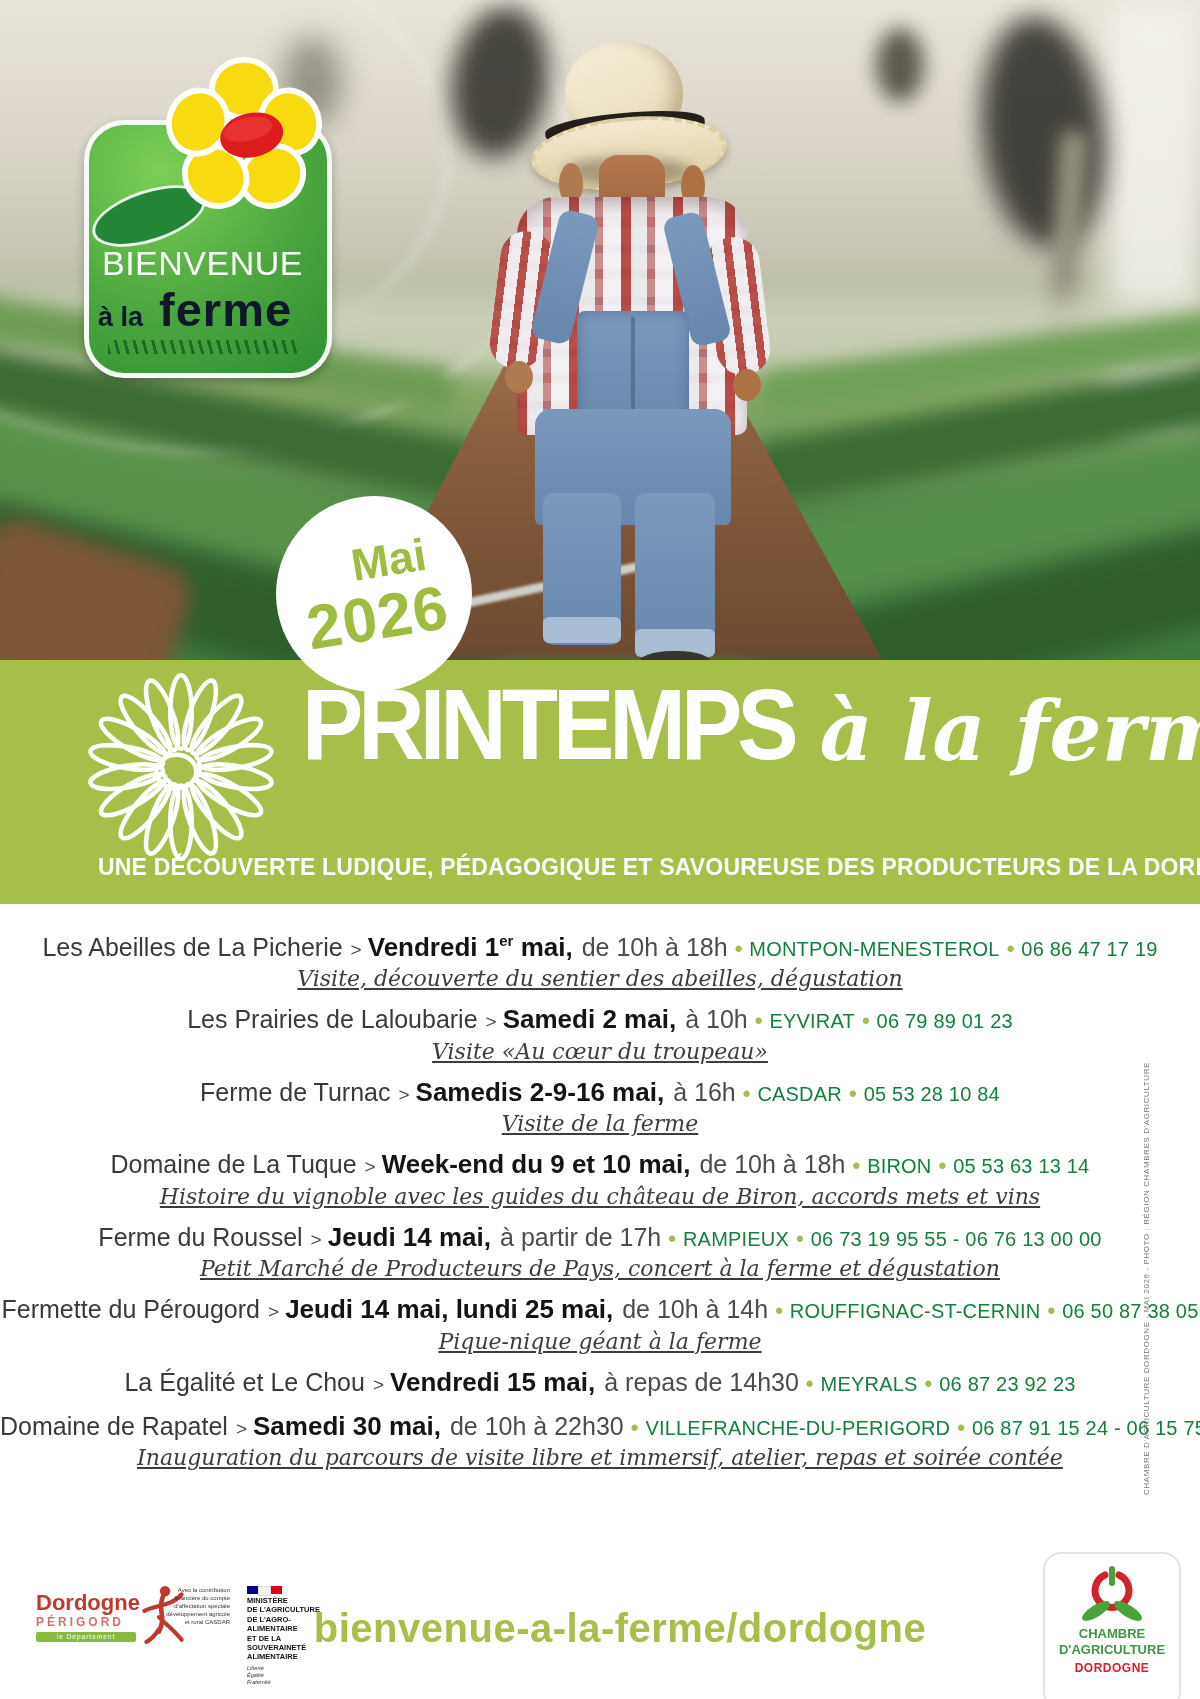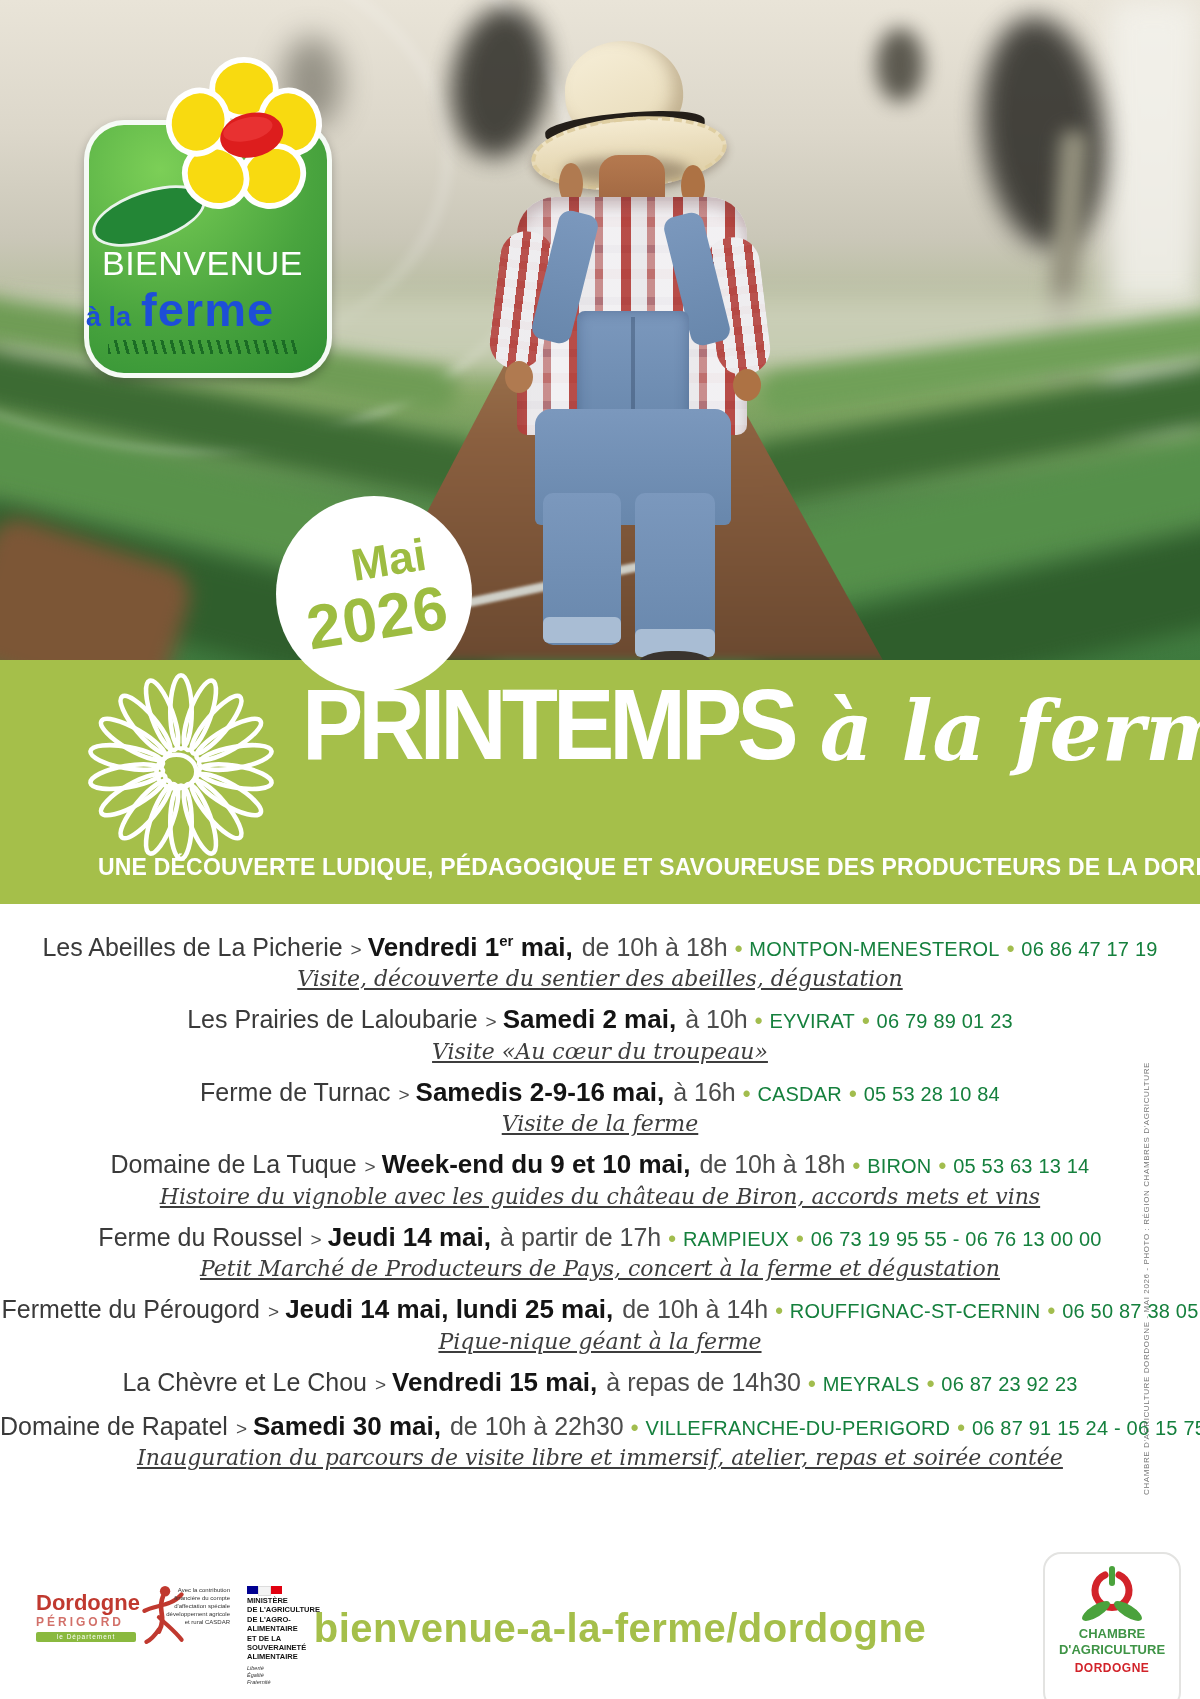--- a/index.html
+++ b/index.html
@@ -76,21 +76,21 @@
 
   
   .baf{position:absolute;left:70px;top:48px;width:300px;height:335px;z-index:11;}
   .baf-blob{position:absolute;left:14px;top:72px;width:238px;height:248px;border-radius:40px;
     background:radial-gradient(circle at 30% 18%,#7ccf57,#49a43e 58%,#2f8f33 100%);
     border:5px solid rgba(255,255,255,.95);box-shadow:0 4px 10px rgba(0,0,0,.25);}
   .baf-leaf{position:absolute;left:20px;top:142px;width:112px;height:46px;background:#238636;border-radius:50%;
     transform:rotate(-18deg);border:3px solid rgba(255,255,255,.9);}
   .baf-flower{position:absolute;left:66px;top:-4px;width:216px;height:186px;}
   .baf-t1{position:absolute;left:32px;top:196px;width:210px;color:#fff;font-weight:normal;font-size:34px;letter-spacing:.5px;}
-  .baf-t2{position:absolute;left:16px;top:234px;display:flex;align-items:baseline;gap:10px;color:#1d4ed8;}
+  .baf-t2{position:absolute;left:28px;top:234px;display:flex;align-items:baseline;gap:16px;color:#0f172a;}
   .baf-t2 .sm{font-size:27px;font-weight:bold;}
   .baf-t2 .bg{font-size:47px;font-weight:bold;letter-spacing:1px;}
   .baf-grass{position:absolute;left:38px;top:292px;width:190px;height:14px;
     background:repeating-linear-gradient(75deg,rgba(25,105,35,.95) 0 3px,transparent 3px 9px);}
 
   
   .badge{position:absolute;left:276px;top:496px;width:196px;height:196px;border-radius:50%;background:#fff;z-index:12;
     display:flex;align-items:center;justify-content:center;}
   .badge-rot{transform:rotate(-9deg);color:#9dbc41;font-weight:bold;text-align:center;line-height:1;}
   .badge-month{font-size:45px;margin-left:40px;}
@@ -298,21 +298,21 @@
 
     <div class="event">
       <div class="event-line">
         <span class="ev-name">Fermette du Pérougord</span><span class="ev-arrow">&gt;</span><span class="ev-date">Jeudi 14 mai, lundi 25 mai,</span><span class="ev-time">de 10h à 14h</span><span class="ev-dot">•</span><span class="ev-loc">ROUFFIGNAC-ST-CERNIN</span><span class="ev-dot">•</span><span class="ev-phone">06 50 87 38 05</span>
       </div>
       <div class="event-desc">Pique-nique géant à la ferme</div>
     </div>
 
     <div class="event">
       <div class="event-line">
-        <span class="ev-name">La Chèvre et Le Chou</span><span class="ev-arrow">&gt;</span><span class="ev-date">Vendredi 15 mai,</span><span class="ev-time">à repas de 14h30</span><span class="ev-dot">•</span><span class="ev-loc">MEYRALS</span><span class="ev-dot">•</span><span class="ev-phone">06 87 23 92 23</span>
+        <span class="ev-name">La Égalité et Le Chou</span><span class="ev-arrow">&gt;</span><span class="ev-date">Vendredi 15 mai,</span><span class="ev-time">à repas de 14h30</span><span class="ev-dot">•</span><span class="ev-loc">MEYRALS</span><span class="ev-dot">•</span><span class="ev-phone">06 87 23 92 23</span>
       </div>
     </div>
 
     <div class="event">
       <div class="event-line">
         <span class="ev-name">Domaine de Rapatel</span><span class="ev-arrow">&gt;</span><span class="ev-date">Samedi 30 mai,</span><span class="ev-time">de 10h à 22h30</span><span class="ev-dot">•</span><span class="ev-loc">VILLEFRANCHE-DU-PERIGORD</span><span class="ev-dot">•</span><span class="ev-phone">06 87 91 15 24 - 06 15 75 55 15</span>
       </div>
       <div class="event-desc">Inauguration du parcours de visite libre et immersif, atelier, repas et soirée contée</div>
     </div>
 

